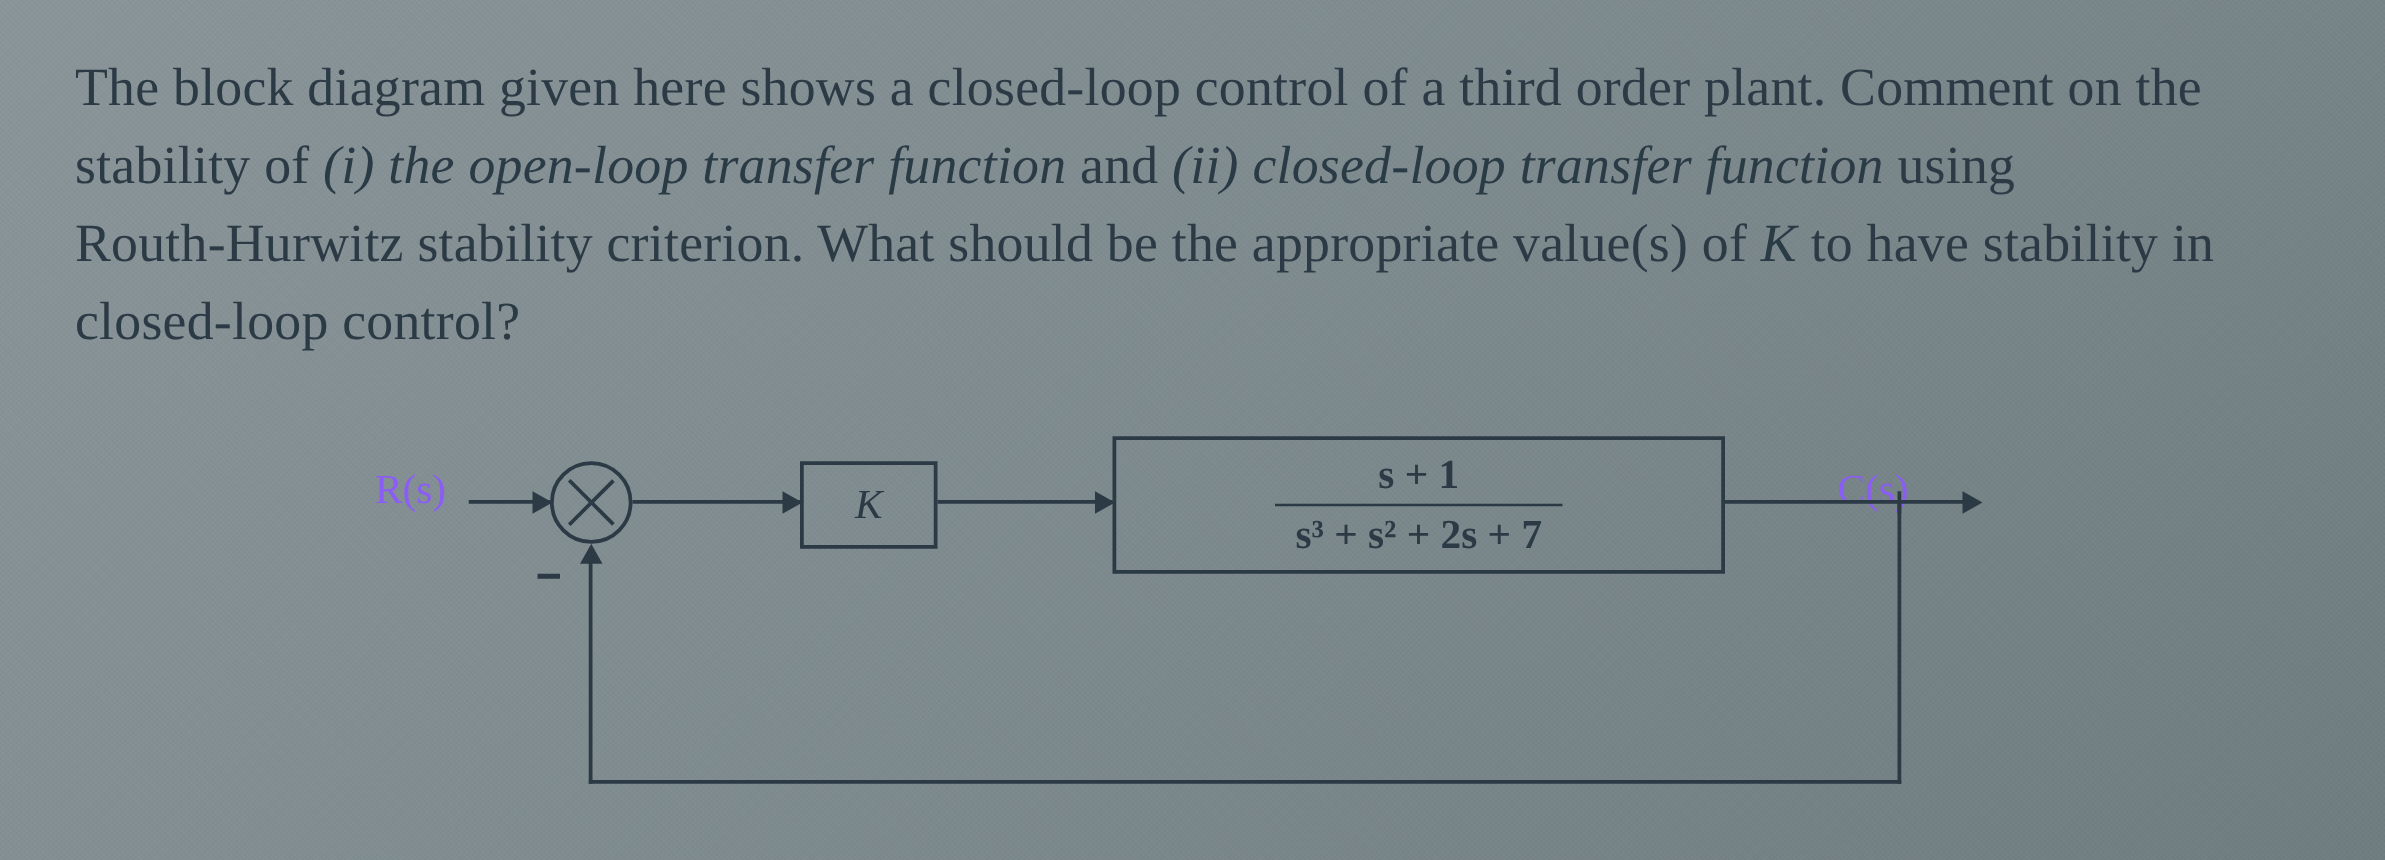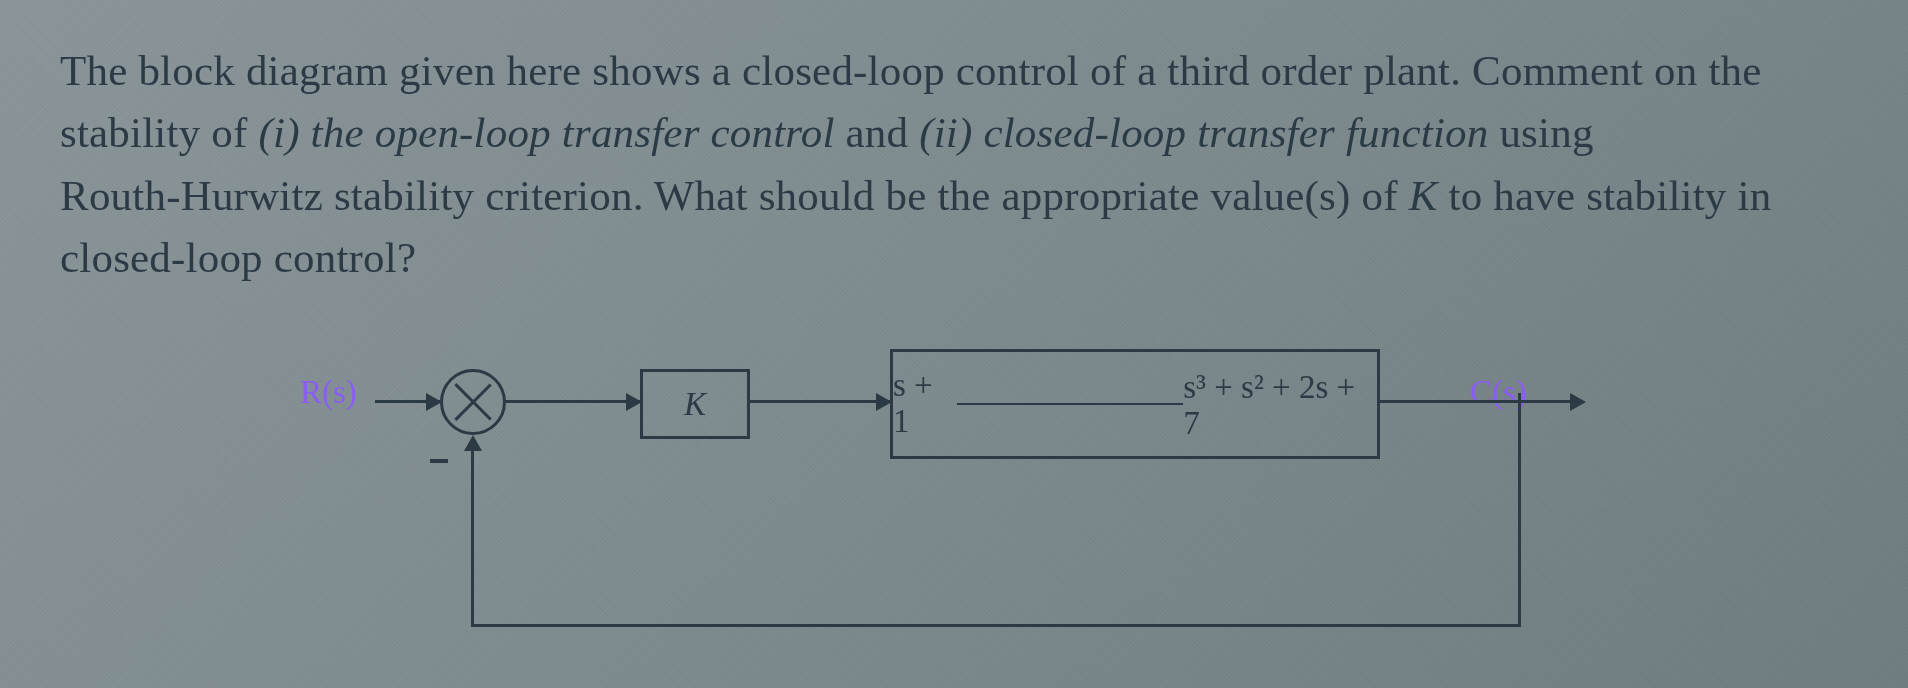--- a/index.html
+++ b/index.html
@@ -111,22 +111,24 @@
       font-style: italic;
     }
     .plant-block {
       left: 630px;
       top: 10px;
       width: 490px;
       height: 110px;
     }
     .fraction {
       display: flex;
+      flex-direction: column;
       align-items: center;
       line-height: 1.1;
+      font-weight: bold;
     }
     .fraction .num { padding-bottom: 2px; }
     .fraction .bar {
       width: 230px;
       height: 2px;
       background: #2b3a45;
       margin: 3px 0;
     }
     .fraction .den { padding-top: 2px; }
     
@@ -159,21 +161,21 @@
       background: #2b3a45;
     }
   </style>
 </head>
 <body>
 
 <div class="page">
   <div class="question-text">
     <span>The block diagram given here shows a closed-loop control of a third order plant. Comment on the</span><br>
     <span>stability of </span>
-    <span class="italic">(i) the open-loop transfer control</span>
+    <span class="italic">(i) the open-loop transfer function</span>
     <span> and </span>
     <span class="italic">(ii) closed-loop transfer function</span>
     <span> using</span><br>
     <span>Routh-Hurwitz stability criterion. What should be the appropriate value(s) of </span>
     <span class="italic">K</span>
     <span> to have stability in</span><br>
     <span>closed-loop control?</span>
   </div>
 
   <div class="diagram">

